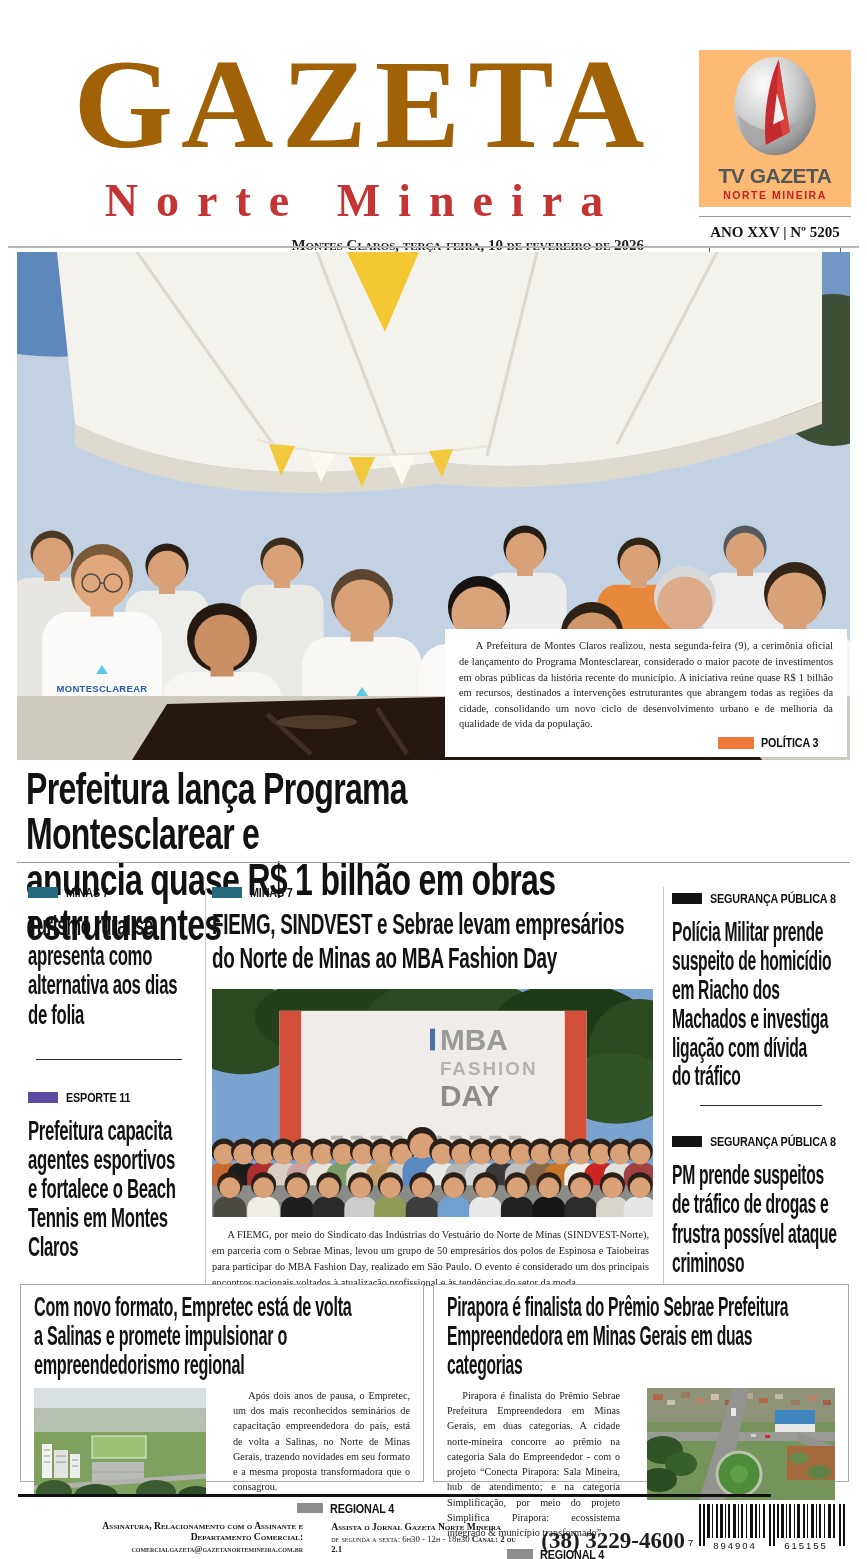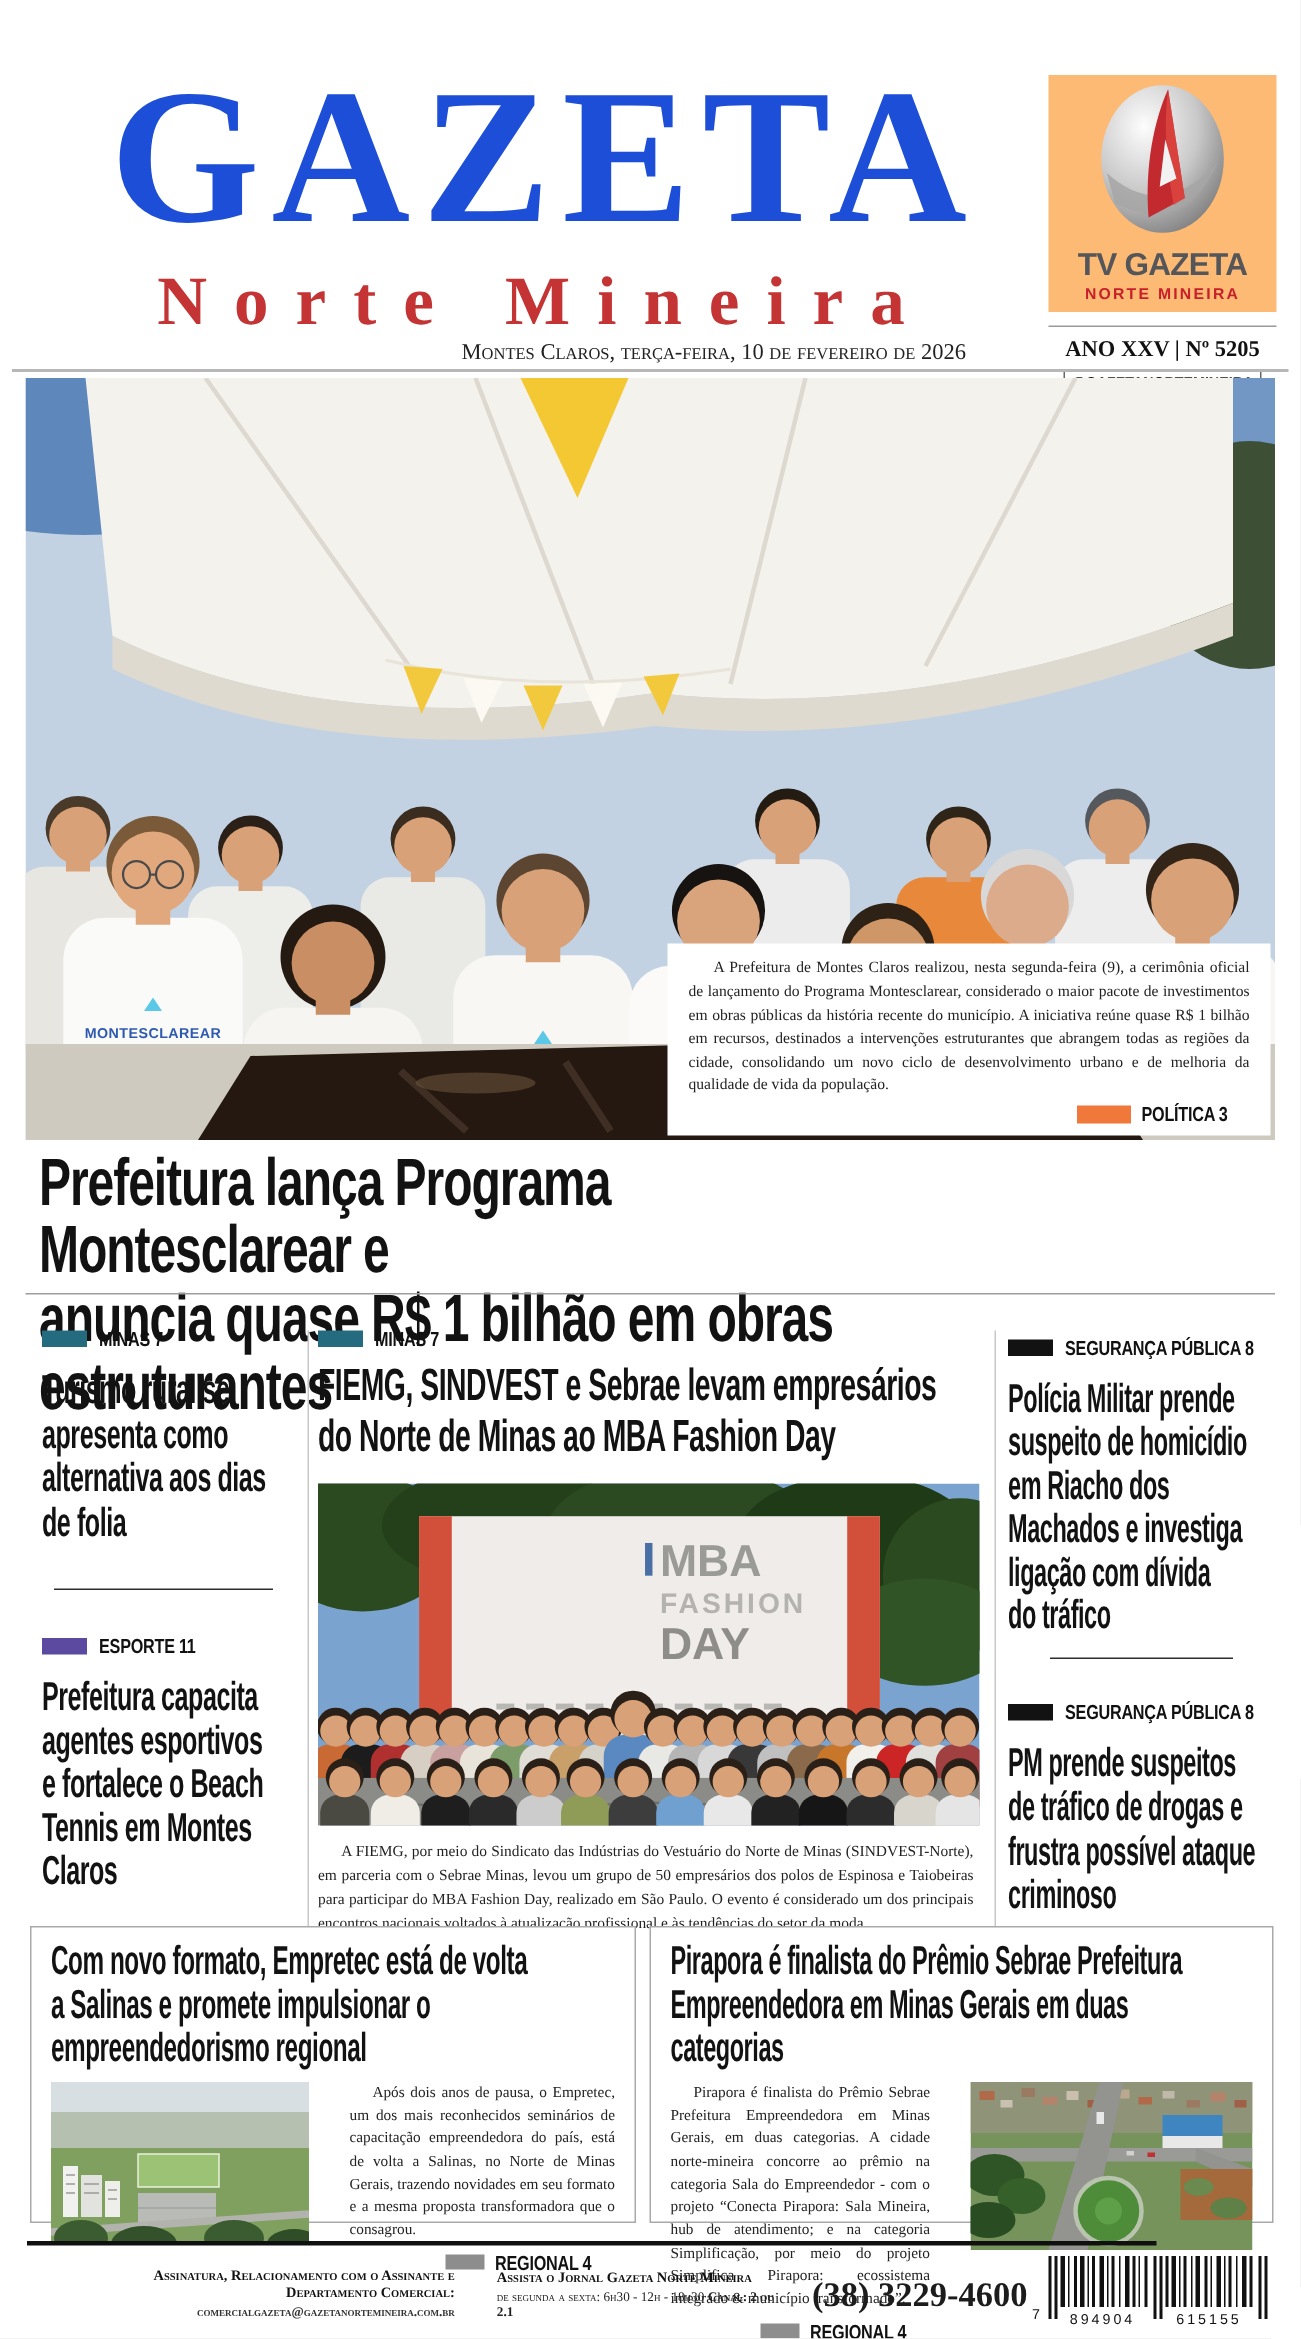--- a/index.html
+++ b/index.html
@@ -6,29 +6,29 @@
   html,body { background:#e9e9e9; }
   .page {
     position:relative; width:867px; height:1559px; margin:0 auto;
     background:#ffffff; overflow:hidden;
     font-family:"Liberation Serif", serif; color:#1a1a1a;
   }
   
   .masthead-left { position:absolute; left:68px; top:40px; width:590px; text-align:center; }
   .gazeta-title {
     font-family:"Liberation Serif", serif; font-weight:bold;
-    font-size:128px; line-height:1; letter-spacing:8px; color:#1d4ed8;
+    font-size:128px; line-height:1; letter-spacing:8px; color:#a16207;
   }
   .gazeta-sub {
     margin-top:6px; font-family:"Liberation Serif", serif; font-weight:bold;
     font-size:46px; letter-spacing:18px; color:#c43434;
   }
   .dateline {
-    padding-right:14px; text-align:right;
-    font-variant:small-caps; font-weight:normal; font-size:15px; color:#222;
+    margin-top:10px; padding-right:14px; text-align:right;
+    font-variant:small-caps; font-weight:bold; font-size:15px; color:#222;
   }
   .masthead-right { position:absolute; right:16px; top:50px; width:152px; text-align:center; }
   .tv-card { background:#fdba74; padding:4px 2px 6px; }
   .tv-title { font-family:"Liberation Sans", sans-serif; font-weight:bold; font-size:21px; color:#55565a; letter-spacing:-.5px; margin-top:2px; }
   .tv-sub { font-family:"Liberation Sans", sans-serif; font-weight:bold; font-size:10.5px; color:#c8202a; letter-spacing:1.5px; margin-top:1px; }
   .edition { margin-top:9px; border-top:1px solid #9a9a9a; padding-top:7px; font-weight:bold; font-size:15px; font-variant:small-caps; color:#111; }
   .social { display:inline-block; margin-top:5px; border:1px solid #666; padding:2px 5px; font-family:"Liberation Sans", sans-serif; font-weight:bold; font-size:9.5px; color:#111; }
   .header-rule { position:absolute; left:8px; right:8px; top:246px; height:2px; background:#b7b7b7; }
   
   .cond {
@@ -78,21 +78,21 @@
   .box-row { display:flex; gap:27px; margin-top:8px; align-items:flex-start; }
   .box-photo { flex:0 0 auto; }
   .box-photo svg { display:block; }
   .box-textcol { display:flex; flex-direction:column; align-self:stretch; flex:1; }
   .box-body { font-size:10.2px; line-height:1.5; text-align:justify; text-indent:1.5em; color:#222; }
   .box-tagrow { display:flex; justify-content:flex-end; align-items:center; gap:7px; margin-top:auto; padding-top:6px; }
   .box-tagrow .chip { width:26px; height:10px; }
   
   .footer { position:absolute; left:18px; right:14px; top:1494px; }
   .footer-rule { width:753px; height:3px; background:#101010; }
-  .footer-row { display:flex; align-items:center; margin-top:7px; }
+  .footer-row { display:flex; align-items:flex-end; margin-top:7px; }
   .f-dept { margin-left:30px; width:302px; text-align:right; font-variant:small-caps; }
   .f-dept-l1 { font-weight:bold; font-size:9.6px; color:#111; }
   .f-dept-l2 { font-weight:bold; font-size:8.8px; color:#333; margin-top:2px; }
   .f-watch { margin-left:28px; width:232px; font-variant:small-caps; }
   .f-watch-l1 { font-weight:bold; font-size:9.6px; color:#111; }
   .f-watch-l2 { font-size:8.8px; color:#222; margin-top:2px; }
   .f-watch-l2 b { font-weight:bold; }
   .f-phone { margin-left:14px; font-family:"Liberation Serif", serif; font-weight:bold; font-size:23px; color:#1c1c1c; margin-top:1px; white-space:nowrap; }
   .f-barcode { margin-left:auto; width:168px; height:50px; }
   svg text { font-family:"Liberation Sans", sans-serif; }

